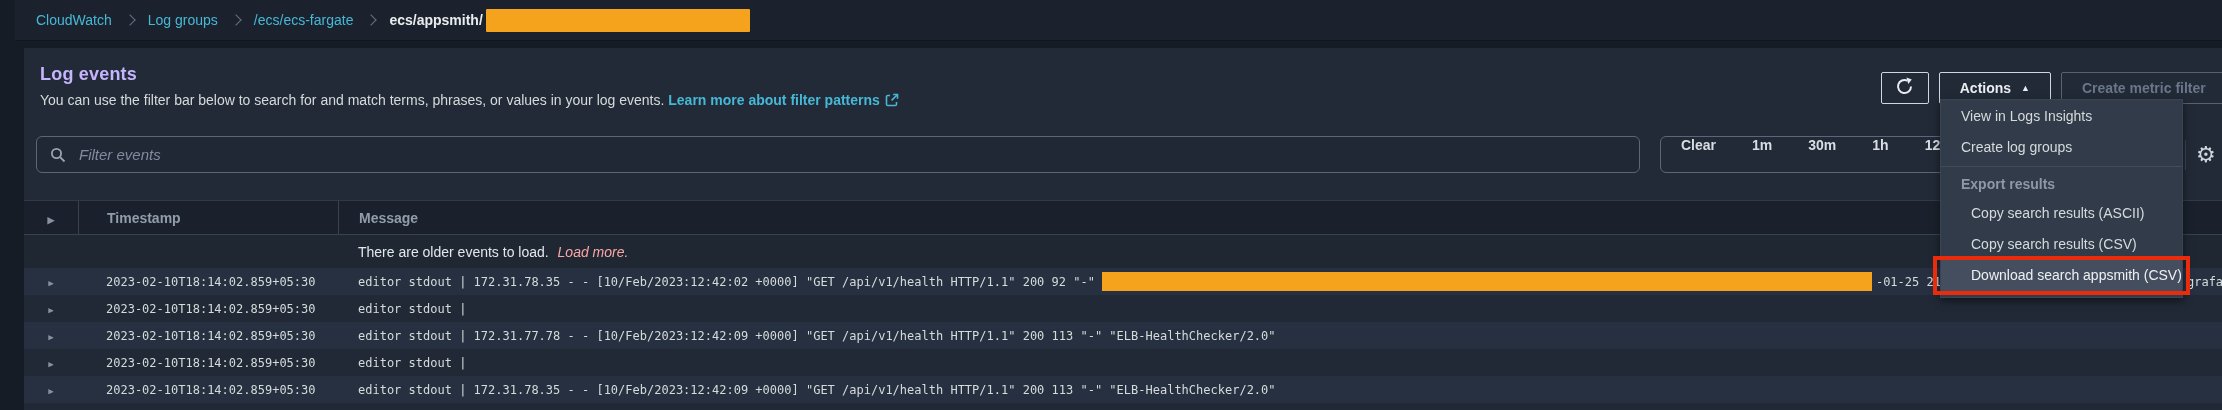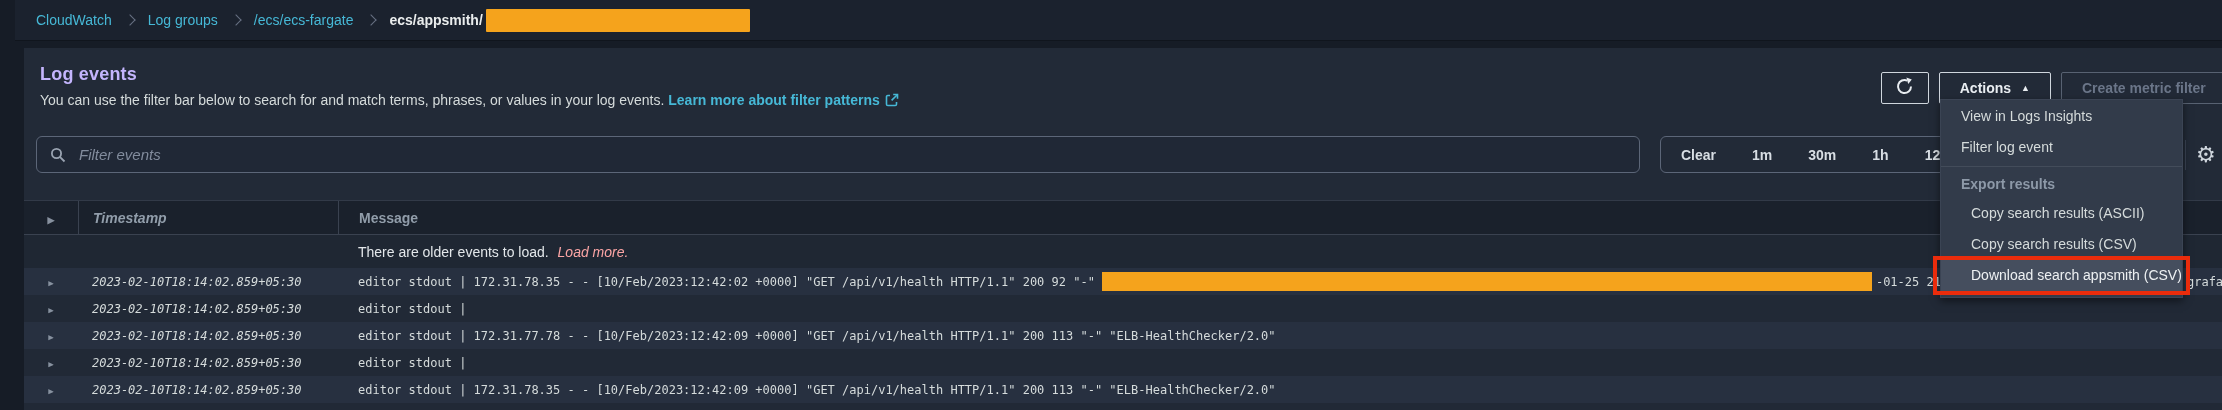--- a/index.html
+++ b/index.html
@@ -79,36 +79,36 @@
     width: 100%; height: 100%; box-sizing: border-box;
     background: transparent; border: none; outline: none;
     padding-left: 42px; color: #e9edf1;
     font-family: Liberation Sans, sans-serif; font-size: 15px;
   }
   .filter-input::placeholder { color: #828c9d; font-style: italic; }
   .time-range {
     flex: none; width: 513px; height: 37px; box-sizing: border-box;
     margin-left: 20px;
     border: 1px solid #5c6678; border-radius: 6px;
-    display: flex; align-items: center; gap: 36px;
+    display: flex; align-items: flex-start; gap: 36px;
     padding-left: 20px; overflow: hidden;
   }
   .time-btn {
     background: none; border: none; padding: 0; cursor: pointer;
     color: #d8dee4; font-size: 14px; font-weight: bold;
     font-family: "Liberation Sans", sans-serif;
   }
   .toolbar-divider { width: 1px; height: 30px; background: #3b4454; margin: 0 10px 0 12px; flex: none; }
   .gear { flex: none; font-family: "DejaVu Sans", sans-serif; font-size: 22px; color: #cfd6dd; cursor: pointer; width: 26px; }
 
   
   .log-table { margin-top: 27px; font-size: 14px; }
   .t-row { display: flex; align-items: center; }
   .col-arrow { width: 54px; flex: none; text-align: center; }
-  .col-ts { width: 260px; flex: none; padding-left: 14px; box-sizing: border-box; font-style: italic; }
+  .col-ts { width: 260px; flex: none; padding-left: 28px; box-sizing: border-box; }
   .col-msg { flex: 1; padding-left: 20px; box-sizing: border-box; white-space: nowrap; overflow: hidden; }
   .t-head {
     height: 33px; background: #1a212c;
     border-top: 1px solid #323a48; border-bottom: 1px solid #3a4250;
     color: #919daa; font-weight: bold;
   }
   .t-head .col-ts, .t-head .col-msg { border-left: 1px solid #3a4250; height: 100%; display: flex; align-items: center; }
   .expand-icon { color: #87919f; font-size: 9px; cursor: pointer; }
   .row-info { height: 33px; background: #1f2733; color: #e3e7ea; }
   .load-more-link { color: #fca5a5; font-style: italic; cursor: pointer; margin-left: 5px; }
@@ -258,21 +258,21 @@
         <div class="col-arrow"></div>
         <div class="col-ts">2023-02-10T18:14:02.859+05:30</div>
         <div class="col-msg">editor stdout |</div>
       </div>
     </div>
   </div>
 </div>
 
 <div class="dropdown">
   <div class="menu-item">View in Logs Insights</div>
-  <div class="menu-item">Filter log event</div>
+  <div class="menu-item">Create log groups</div>
   <div class="menu-sep"></div>
   <div class="menu-section">Export results</div>
   <div class="menu-item menu-sub">Copy search results (ASCII)</div>
   <div class="menu-item menu-sub">Copy search results (CSV)</div>
   <div class="menu-item menu-sub menu-highlight">
     <span>Download search appsmith (CSV)</span>
     <span class="annotation-box"></span>
   </div>
 </div>
 

